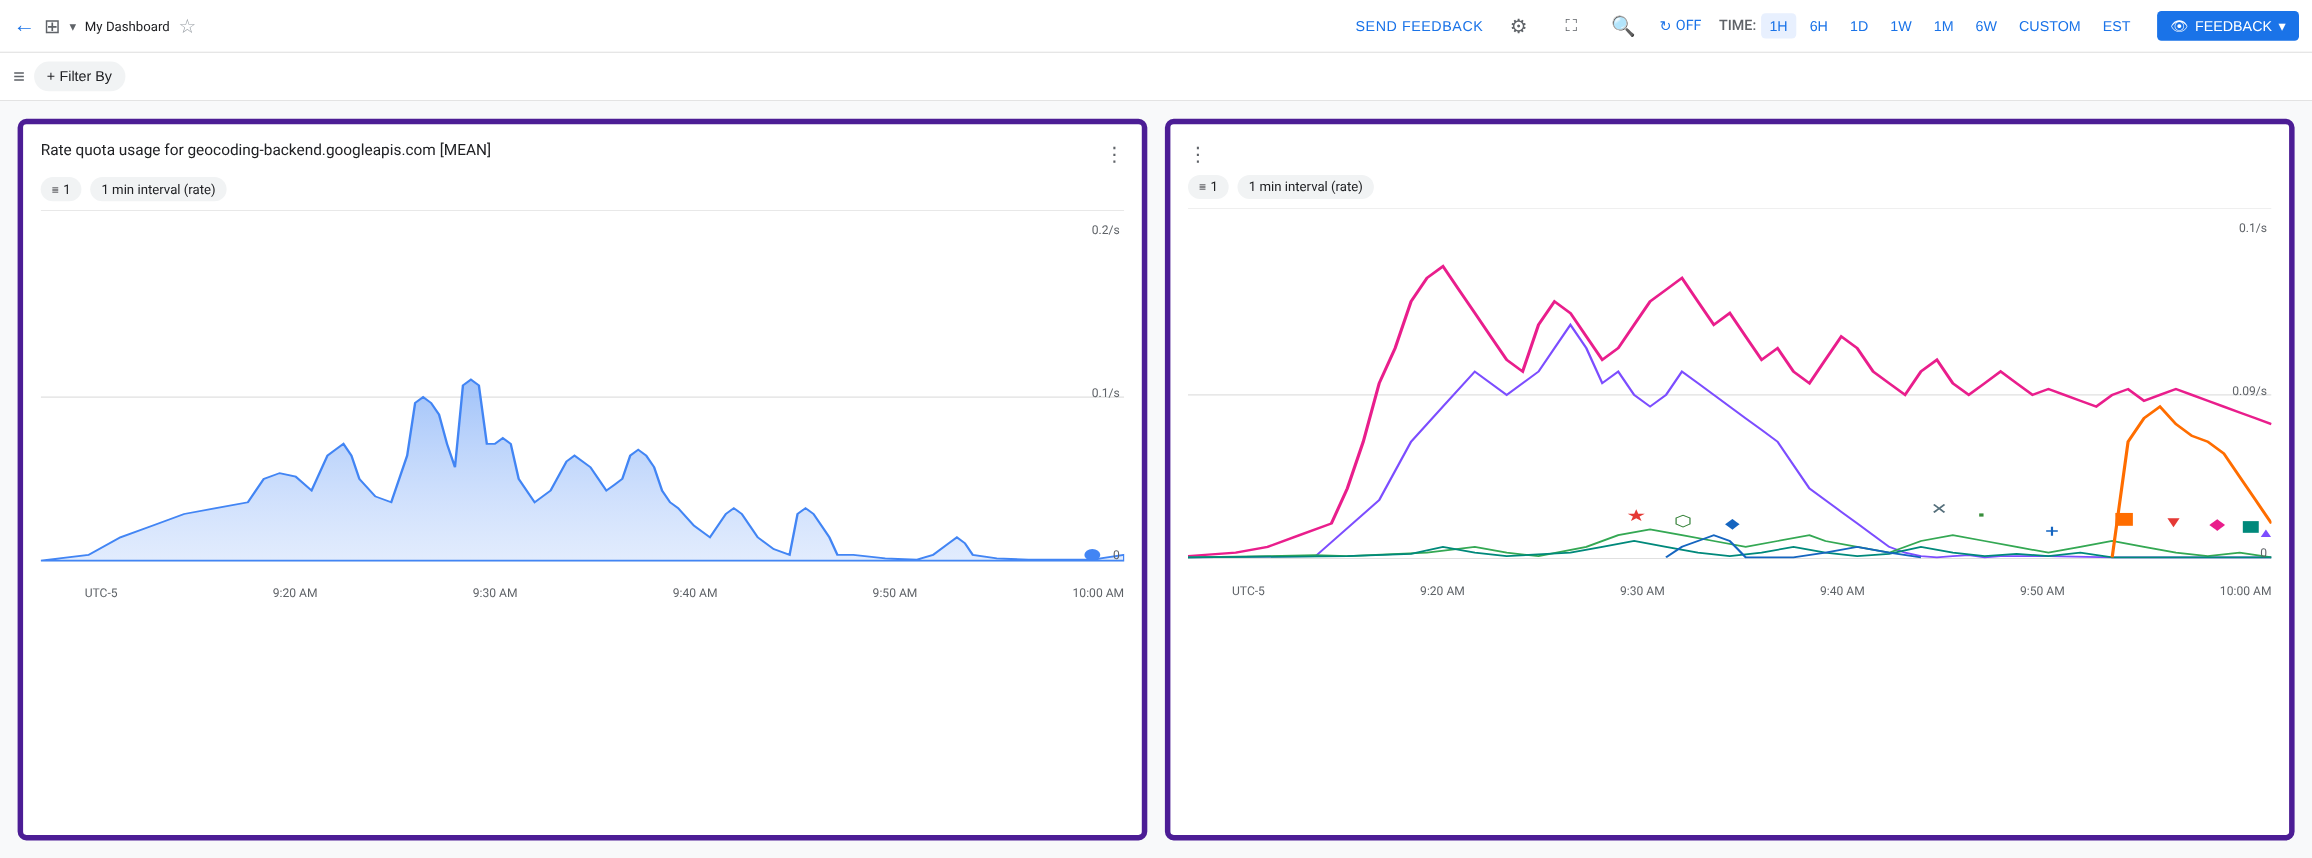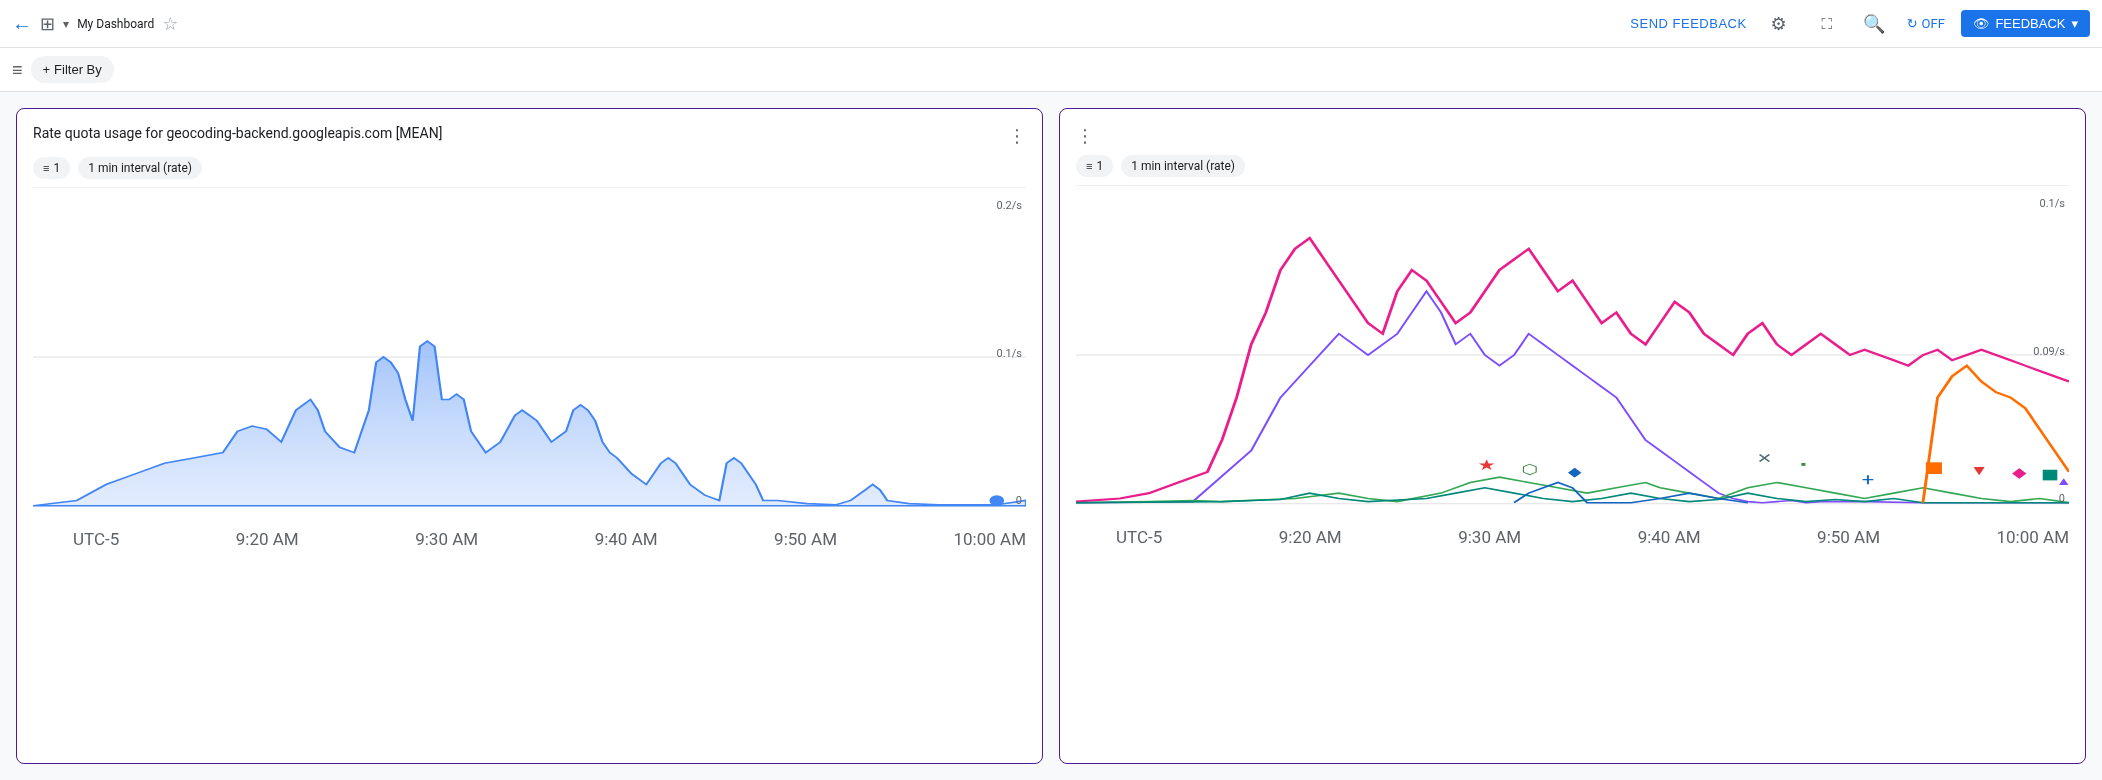--- a/index.html
+++ b/index.html
@@ -51,21 +51,21 @@
       font-size: 14px; color: #9aa0a6; flex: 1;
     }
 
     
     .main { display: flex; gap: 16px; padding: 16px; background: #f8f9fa; min-height: calc(780px - 92px); }
 
     
     .chart-card {
       flex: 1;
       background: #fff;
-      border: 1px solid #4c1d95;
+      border: 5px solid #4c1d95;
       border-radius: 8px;
       padding: 16px;
       position: relative;
     }
     .chart-title { font-size: 14px; color: #202124; margin-bottom: 8px; font-weight: 400; }
     .chart-header { display: flex; justify-content: space-between; align-items: flex-start; margin-bottom: 8px; }
     .chart-more-btn { color: #5f6368; background: none; border: none; cursor: pointer; font-size: 18px; }
     .chart-pills { display: flex; gap: 8px; margin-bottom: 8px; }
     .pill {
       display: flex; align-items: center; gap: 4px;
@@ -74,41 +74,52 @@
     }
     .pill-icon { font-size: 11px; }
 
     
     .chart-area { position: relative; width: 100%; height: 340px; }
     .chart-svg { width: 100%; height: 100%; }
     .y-label { position: absolute; right: 4px; font-size: 11px; color: #5f6368; }
     .y-label-top { top: 12px; }
     .y-label-mid { top: 47%; }
     .y-label-bot { bottom: 20px; }
-    .x-axis-labels { display: flex; justify-content: space-between; padding: 2px 0 0 40px; font-size: 17px; color: #5f6368; }
+    .x-axis-labels { display: flex; justify-content: space-between; padding: 2px 0 0 40px; font-size: 11px; color: #5f6368; }
   </style>
 </head>
 <body>
 
 <div class="header">
   <div class="header-left">
     <button class="back-btn">←</button>
     <span class="dashboard-icon">⊞</span>
     <span style="color:#5f6368;font-size:12px;cursor:pointer;">▾</span>
     <span class="page-title">My Dashboard</span>
     <span class="star-icon">☆</span>
   </div>
   <div class="header-center">
     <button class="send-feedback-btn">SEND FEEDBACK</button>
     <button class="header-icon-btn">⚙</button>
     <button class="header-icon-btn" style="font-size:15px;">⛶</button>
     <button class="header-icon-btn" style="color:#1a73e8;">🔍</button>
     <div class="auto-refresh">
       <span>↻</span>
       <span>OFF</span>
+    </div>
+    <div class="time-section">
+      <span class="time-label">TIME:</span>
+      <button class="time-btn active">1H</button>
+      <button class="time-btn">6H</button>
+      <button class="time-btn">1D</button>
+      <button class="time-btn">1W</button>
+      <button class="time-btn">1M</button>
+      <button class="time-btn">6W</button>
+      <button class="custom-btn">CUSTOM</button>
+      <button class="timezone-btn">EST</button>
     </div>
     <button class="viewing-btn">
       <span>👁</span>
       <span>FEEDBACK</span>
       <span>▾</span>
     </button>
   </div>
 </div>
 
 <div class="toolbar">

